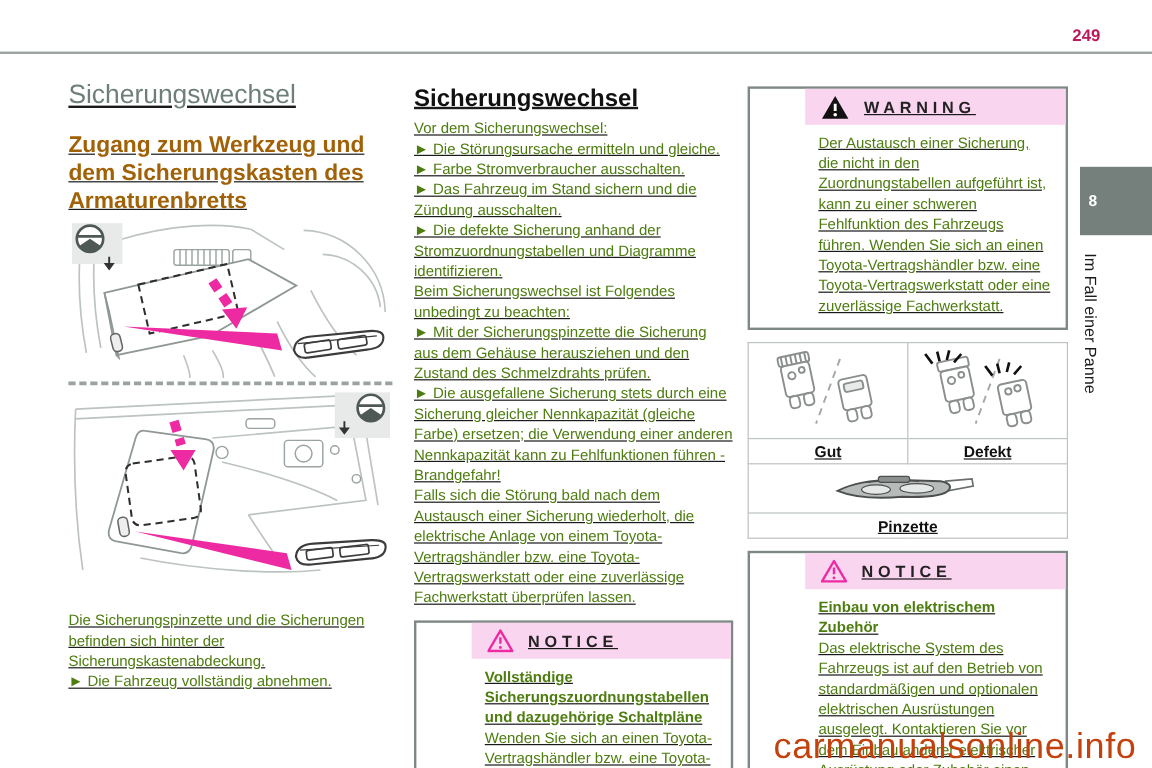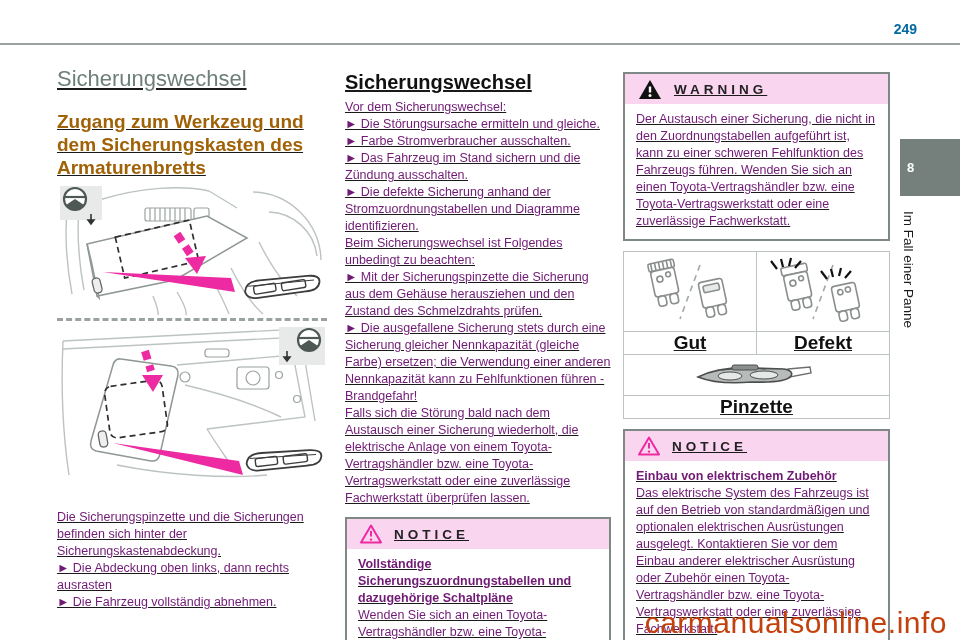--- a/index.html
+++ b/index.html
@@ -1,49 +1,49 @@
 <!DOCTYPE html>
 <html><head>
 <meta charset="utf-8">
 <style>
   html,body{margin:0;padding:0;background:#fff;}
   .page{position:relative;width:960px;height:640px;background:#fff;overflow:hidden;
         font-family:"Liberation Sans", sans-serif;color:#1a1a1a;}
-  .page-number{position:absolute;top:21px;right:43px;font-size:14px;font-weight:700;color:#0369a1;}
+  .page-number{position:absolute;top:21px;right:43px;font-size:14px;font-weight:700;color:#be185d;}
   .top-rule{position:absolute;top:43px;left:0;width:960px;height:2px;background:#9aa3a0;}
 
   .col{position:absolute;top:60px;text-decoration:underline;}
   .col-left{left:57px;width:273px;}
   .col-mid{left:345px;width:266px;}
   .col-right{left:623px;width:267px;}
 
   .section-title{margin-top:6px;font-size:22px;line-height:26px;font-weight:400;color:#6e7f7a;}
   .heading-lg{margin:18px 0 0 0;font-size:19px;line-height:23px;font-weight:700;color:#a16207;}
   .heading-md{margin:10px 0 0 0;font-size:20px;line-height:24px;font-weight:700;color:#111;}
 
-  .body-text{margin:0;font-size:12.5px;line-height:17px;color:#701a75;}
+  .body-text{margin:0;font-size:12.5px;line-height:17px;color:#4d7c0f;}
   .body-block{margin-top:24px;}
 
   .illustration{margin-top:5px;}
   .dash-sep{margin:2px 0 4px 0;border-top:3px dashed #9aa39f;width:270px;}
 
   
-  .alert-box{border:2px solid #7e8884;background:#fff;}
+  .alert-box{border:2px solid #7e8884;background:#fff;padding-left:46px;}
   .alert-head{height:30px;display:flex;align-items:center;gap:12px;padding-left:13px;background:#fad5f0;}
   .alert-label{font-size:13.5px;font-weight:700;letter-spacing:4px;color:#222;}
   .alert-body{padding:7px 12px 9px 11px;}
   .alert-title{font-weight:700;}
   .mt12{margin-top:12px;}
   .mt10{margin-top:10px;}
 
   
   .fuse-table{margin-top:10px;border-collapse:collapse;width:267px;}
   .fuse-table td{border:1px solid #bcc3c1;padding:0;text-align:center;vertical-align:middle;}
   .fuse-img-cell{height:79px;}
-  .fuse-label-cell{height:20px;font-size:19px;font-weight:700;color:#111;}
+  .fuse-label-cell{height:20px;font-size:13px;font-weight:700;color:#111;}
   .tool-cell{height:40px;}
 
   
   .chapter-tab{position:absolute;left:900px;top:139px;width:60px;height:57px;background:#75807d;
                display:flex;align-items:center;padding-left:7px;box-sizing:border-box;}
   .chapter-tab-num{color:#fff;font-size:13px;font-weight:700;}
   .chapter-title{position:absolute;left:901px;top:211px;height:130px;
                  writing-mode:vertical-rl;font-size:13.5px;color:#1a1a1a;white-space:nowrap;}
 
   .watermark{position:absolute;top:606px;right:13px;font-size:30px;color:#c2410c;letter-spacing:0.5px;}
@@ -164,21 +164,20 @@
         <g transform="translate(188,126) rotate(-7)">
           <path d="M0 13 Q 2 3 16 4 L 64 7 Q 77 8 75 15 Q 73 23 60 22 L 12 21 Q 1 21 0 13 Z" fill="#ffffff" stroke="#3c3c3c" stroke-width="1.8"></path>
           <rect x="9" y="9" width="22" height="8" rx="2" fill="none" stroke="#3c3c3c" stroke-width="1.4"></rect>
           <rect x="37" y="10" width="24" height="8" rx="2" fill="none" stroke="#3c3c3c" stroke-width="1.4"></rect>
           <path d="M4 8 L70 12" stroke="#3c3c3c" stroke-width="1"></path>
         </g>
       </svg>
     </div>
 
     <p class="body-text body-block">Die Sicherungspinzette und die Sicherungen befinden sich hinter der Sicherungskastenabdeckung.</p>
-    <p class="body-text">►  Die Abdeckung oben links, dann rechts ausrasten</p>
     <p class="body-text">►  Die Fahrzeug vollständig abnehmen.</p>
   </div>
 
   <div class="col col-mid">
     <div class="heading-md">Sicherungswechsel</div>
     <div style="margin-top:5px;">
       <p class="body-text">Vor dem Sicherungswechsel:</p>
       <p class="body-text">►  Die Störungsursache ermitteln und gleiche.</p>
       <p class="body-text">►  Farbe Stromverbraucher ausschalten.</p>
       <p class="body-text">►  Das Fahrzeug im Stand sichern und die Zündung ausschalten.</p>

